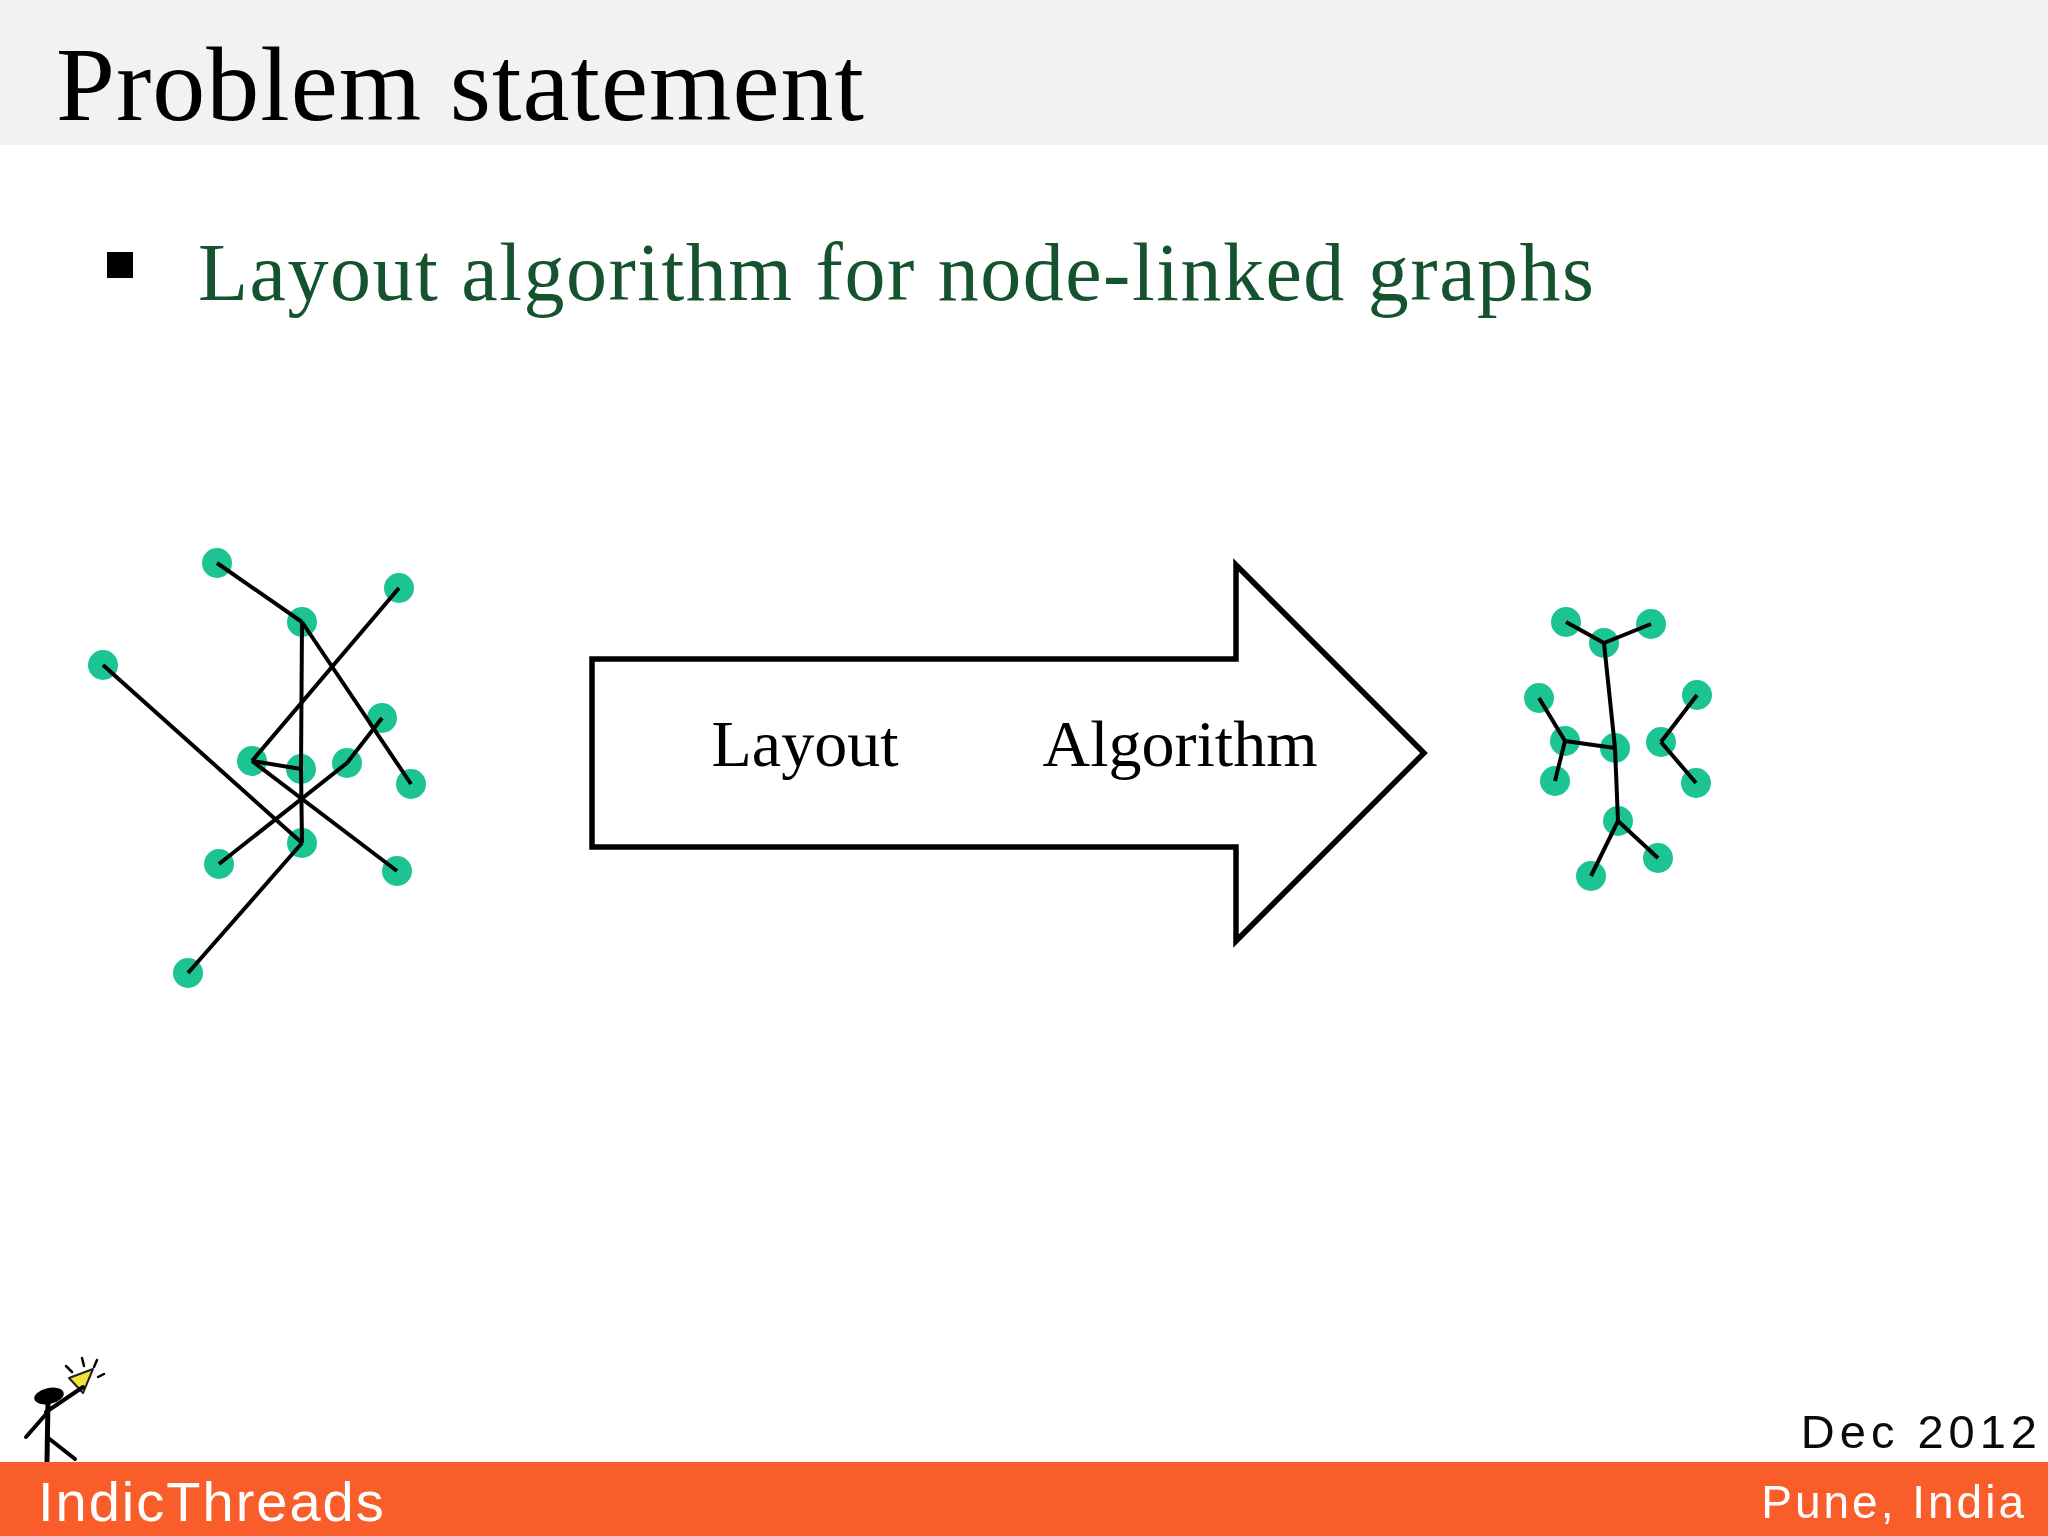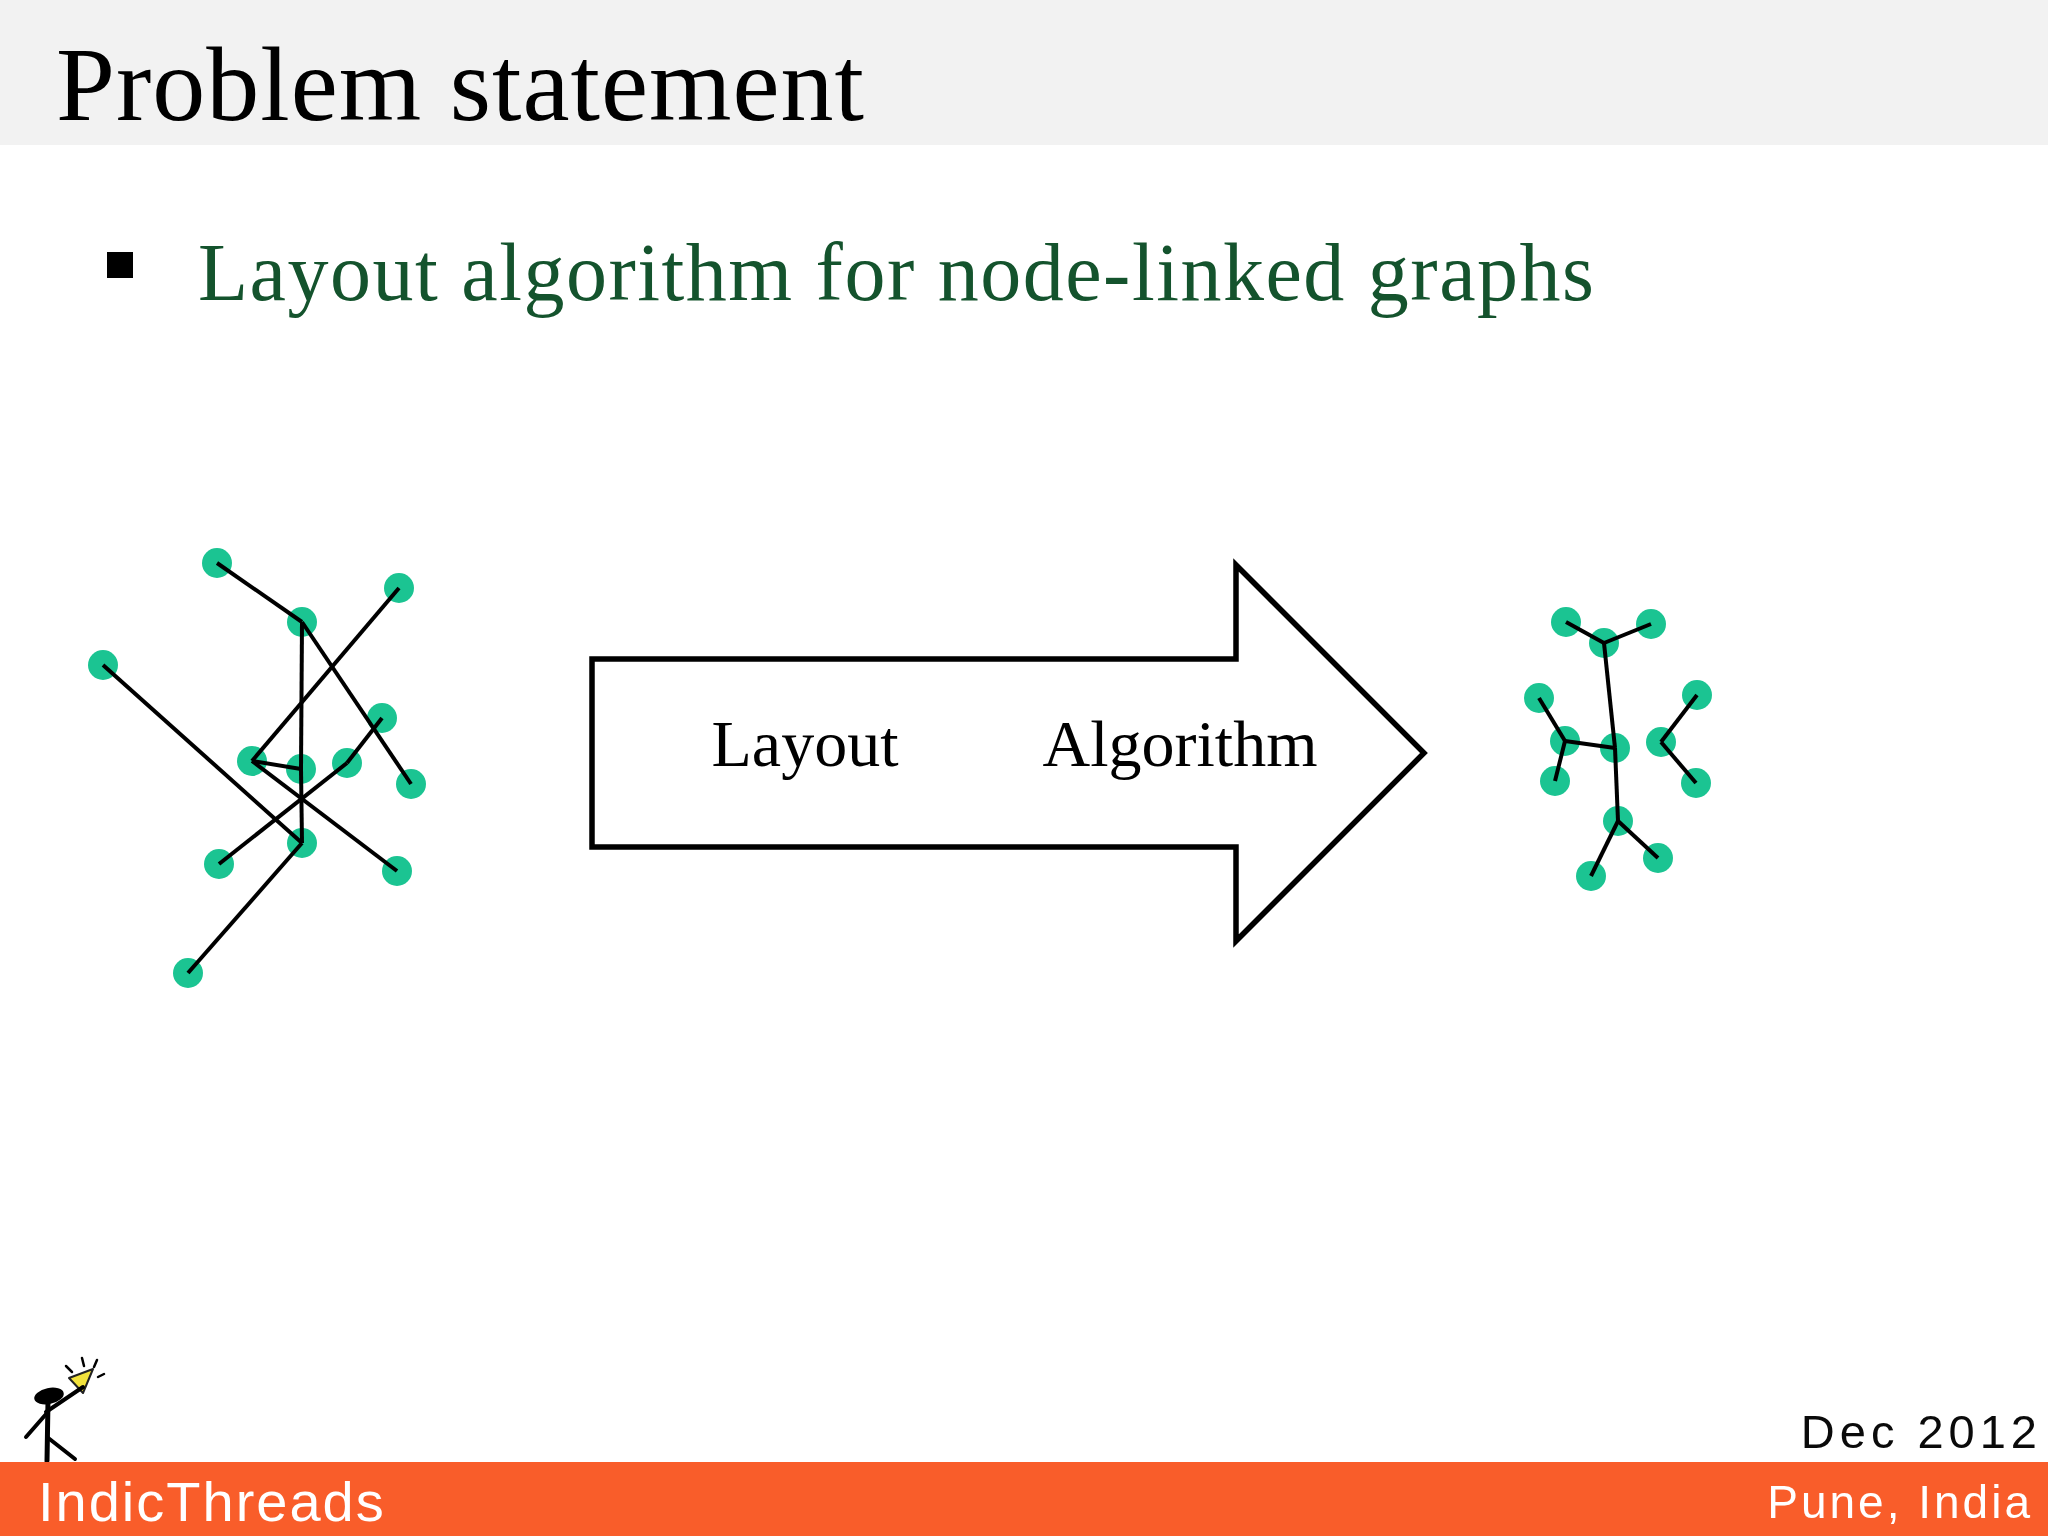--- a/index.html
+++ b/index.html
@@ -62,21 +62,21 @@
     color:var(--footer-text,#ffffff);
     font-size:56px;letter-spacing:2px;white-space:nowrap;
   }
   .footer-date{
     position:absolute;right:6px;top:1408px;
     font-family:"Liberation Sans", sans-serif;
     font-size:47px;color:#0a0a0a;letter-spacing:5px;line-height:1;
     white-space:nowrap;
   }
   .footer-location{
-    position:absolute;right:15px;top:1479px;
+    position:absolute;right:21px;top:1479px;
     font-family:"Liberation Sans", sans-serif;
     font-size:46px;color:var(--footer-text,#ffffff);letter-spacing:3px;line-height:1;
     white-space:nowrap;
   }
 </style>
 </head>
 <body>
 
 <div class="slide">
 

